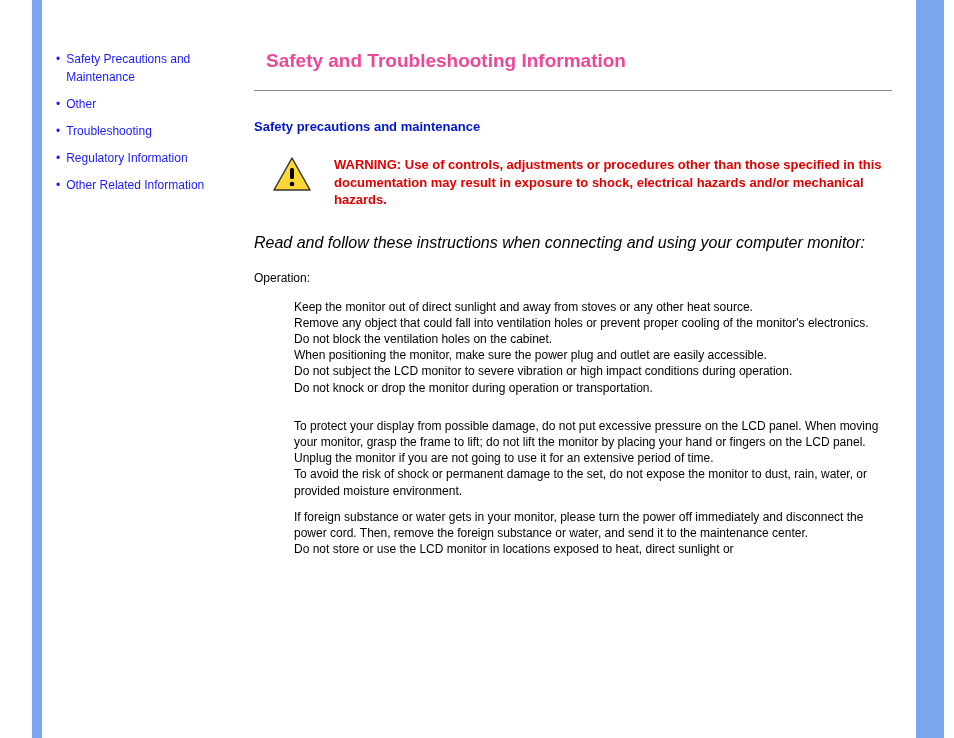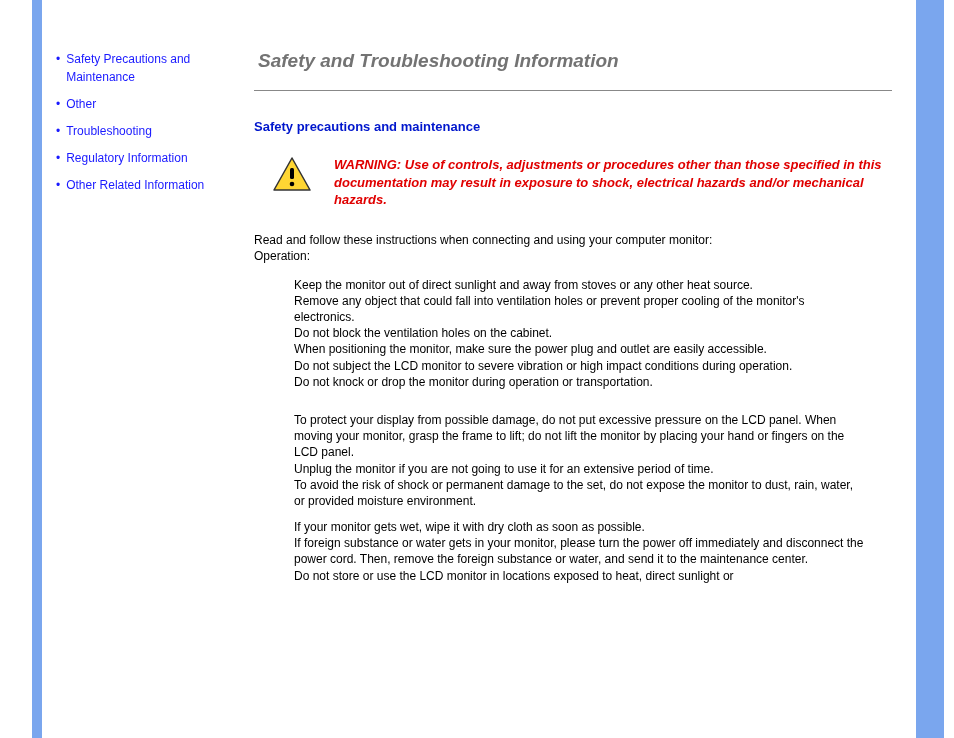--- a/index.html
+++ b/index.html
@@ -54,67 +54,67 @@
   .nav-link {
     color: #1a1aff;
     text-decoration: none;
     cursor: pointer;
   }
   .main {
     flex: 1;
     padding: 50px 20px 20px 0;
   }
   h1.page-title {
-    color: #737373;
+    color: #ec4899;
     font-size: 19px;
     font-weight: bold;
-    margin: 0 0 18px 4px;
-    font-style: italic;
+    margin: 0 0 18px 12px;
   }
   hr.sep {
     border: none;
     border-top: 1px solid #888;
     margin: 0 0 28px 0;
   }
   .section-head {
     color: #0016cc;
     font-weight: bold;
     font-size: 13px;
     margin-bottom: 22px;
   }
   .warning-row {
     display: flex;
     align-items: flex-start;
     margin-bottom: 22px;
     margin-left: 18px;
-    font-style: italic;
   }
   .warn-icon {
     width: 40px;
     flex: 0 0 40px;
     margin-right: 22px;
   }
   .warning-text {
     color: #e00000;
     font-weight: bold;
     font-size: 13px;
     line-height: 1.35;
   }
   .intro {
-    font-size: 12px;
+    font-size: 16px;
+    margin-bottom: 16px;
     line-height: 1.5;
+    font-style: italic;
   }
   .sub-head {
     font-weight: normal;
     font-size: 12px;
     margin-bottom: 14px;
   }
   .para-block {
     margin-left: 40px;
-    margin-right: 26px;
+    margin-right: 10px;
     font-size: 12px;
     line-height: 1.35;
     margin-bottom: 22px;
   }
   .para-block p {
     margin: 0 0 0 0;
   }
 </style>
 </head>
 <body>
@@ -175,19 +175,18 @@
         <p>Do not subject the LCD monitor to severe vibration or high impact conditions during operation.</p>
         <p>Do not knock or drop the monitor during operation or transportation.</p>
       </div>
 
       <div class="para-block" style="margin-bottom:10px">
         <p>To protect your display from possible damage, do not put excessive pressure on the LCD panel. When moving your monitor, grasp the frame to lift; do not lift the monitor by placing your hand or fingers on the LCD panel.</p>
         <p>Unplug the monitor if you are not going to use it for an extensive period of time.</p>
         <p>To avoid the risk of shock or permanent damage to the set, do not expose the monitor to dust, rain, water, or provided moisture environment.</p>
       </div>
       <div class="para-block" style="margin-bottom:0">
-        <p>If your monitor gets wet, wipe it with dry cloth as soon as possible.</p>
         <p>If foreign substance or water gets in your monitor, please turn the power off immediately and disconnect the power cord. Then, remove the foreign substance or water, and send it to the maintenance center.</p>
         <p>Do not store or use the LCD monitor in locations exposed to heat, direct sunlight or</p>
       </div>
     </main>
   </div>
 </div>
 
 </body></html>

